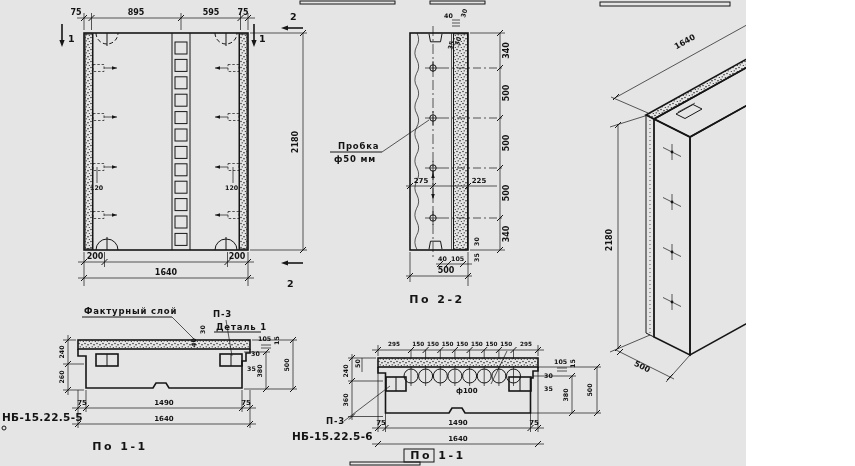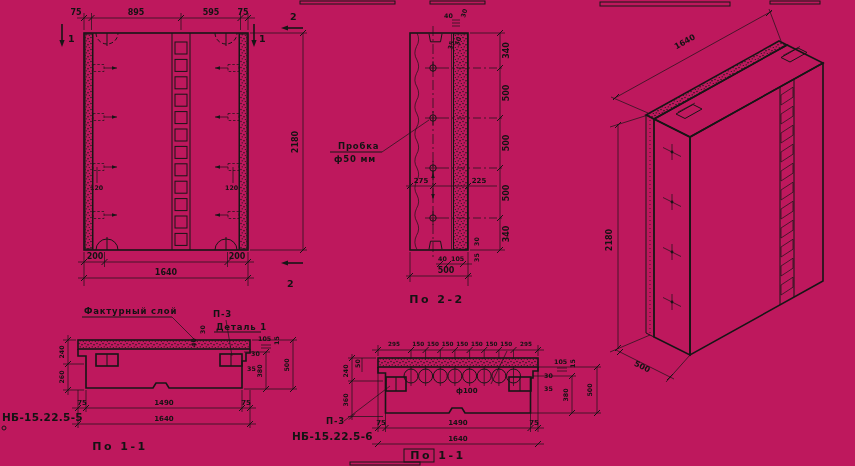--- a/index.html
+++ b/index.html
@@ -1,16 +1,16 @@
 <!DOCTYPE html>
 <html><head>
 <meta charset="utf-8">
 <style>
   html,body{margin:0;padding:0;background:#fff;}
-  .wrap{width:855px;height:466px;position:relative;background:#be185d;overflow:hidden;}
+  .wrap{width:746px;height:466px;position:relative;background:#e5e5e5;overflow:hidden;}
   svg{position:absolute;left:0;top:0;}
   text{fill:#131313;font-family:"DejaVu Sans",sans-serif;font-weight:bold;}
   .d{font-size:8px;}
   .d7{font-size:7px;}
   .s{font-size:6.3px;}
   .s6{font-size:5.7px;}
   .cap{font-size:11px;letter-spacing:2.5px;}
   .mark{font-size:10.5px;letter-spacing:.3px;}
   .lbl{font-size:8.5px;letter-spacing:.8px;}
   .num{font-size:9.5px;}

